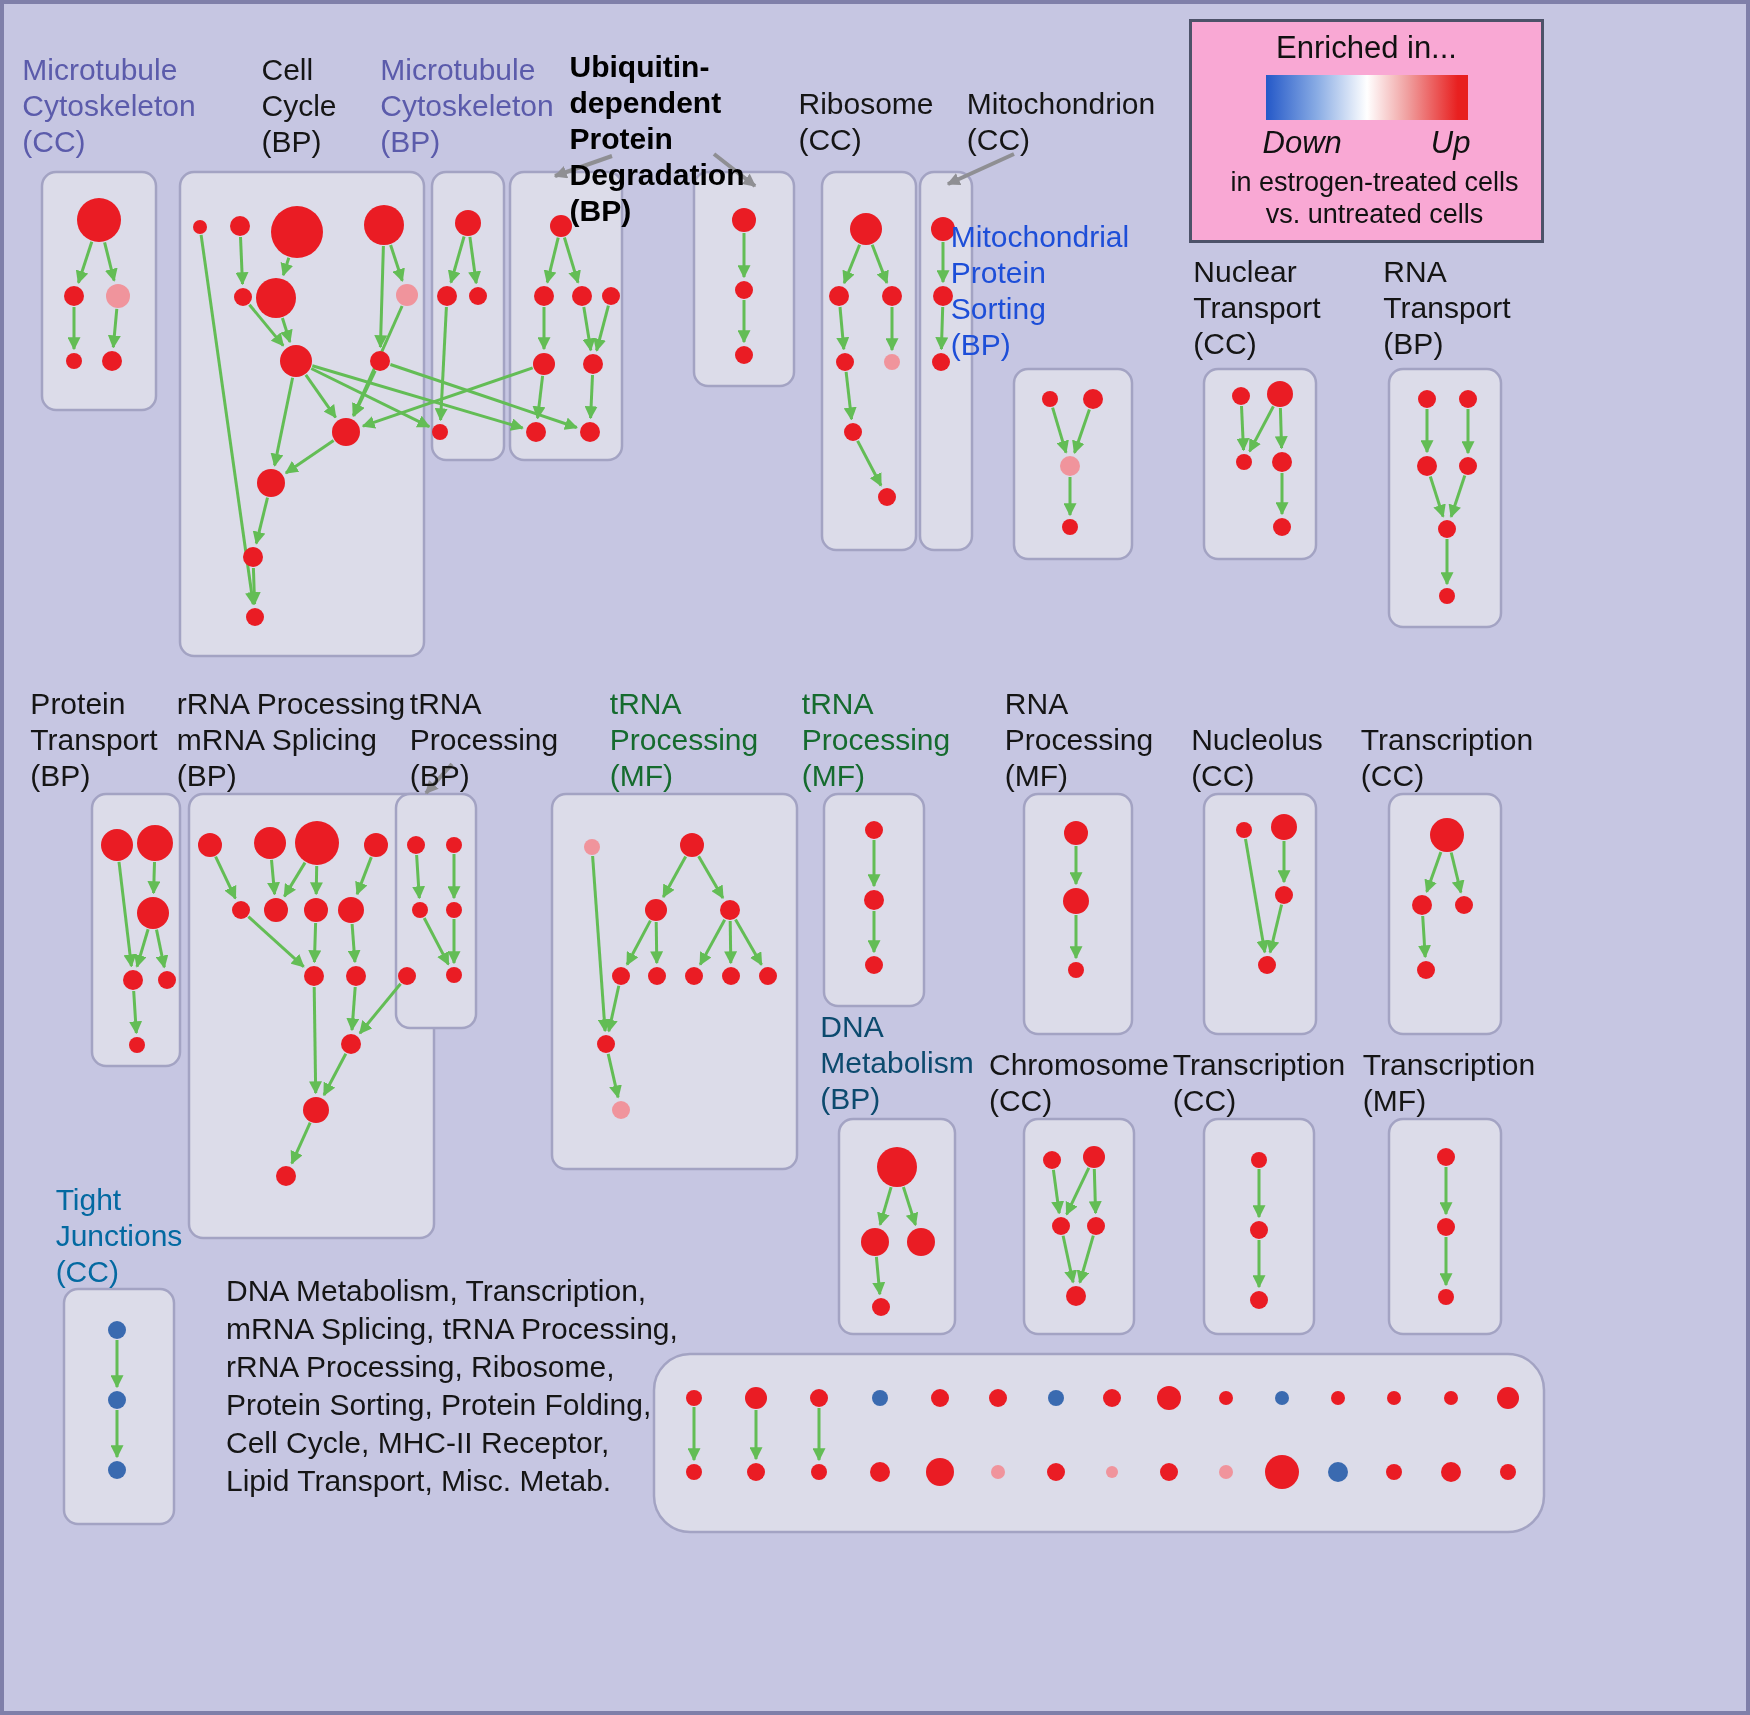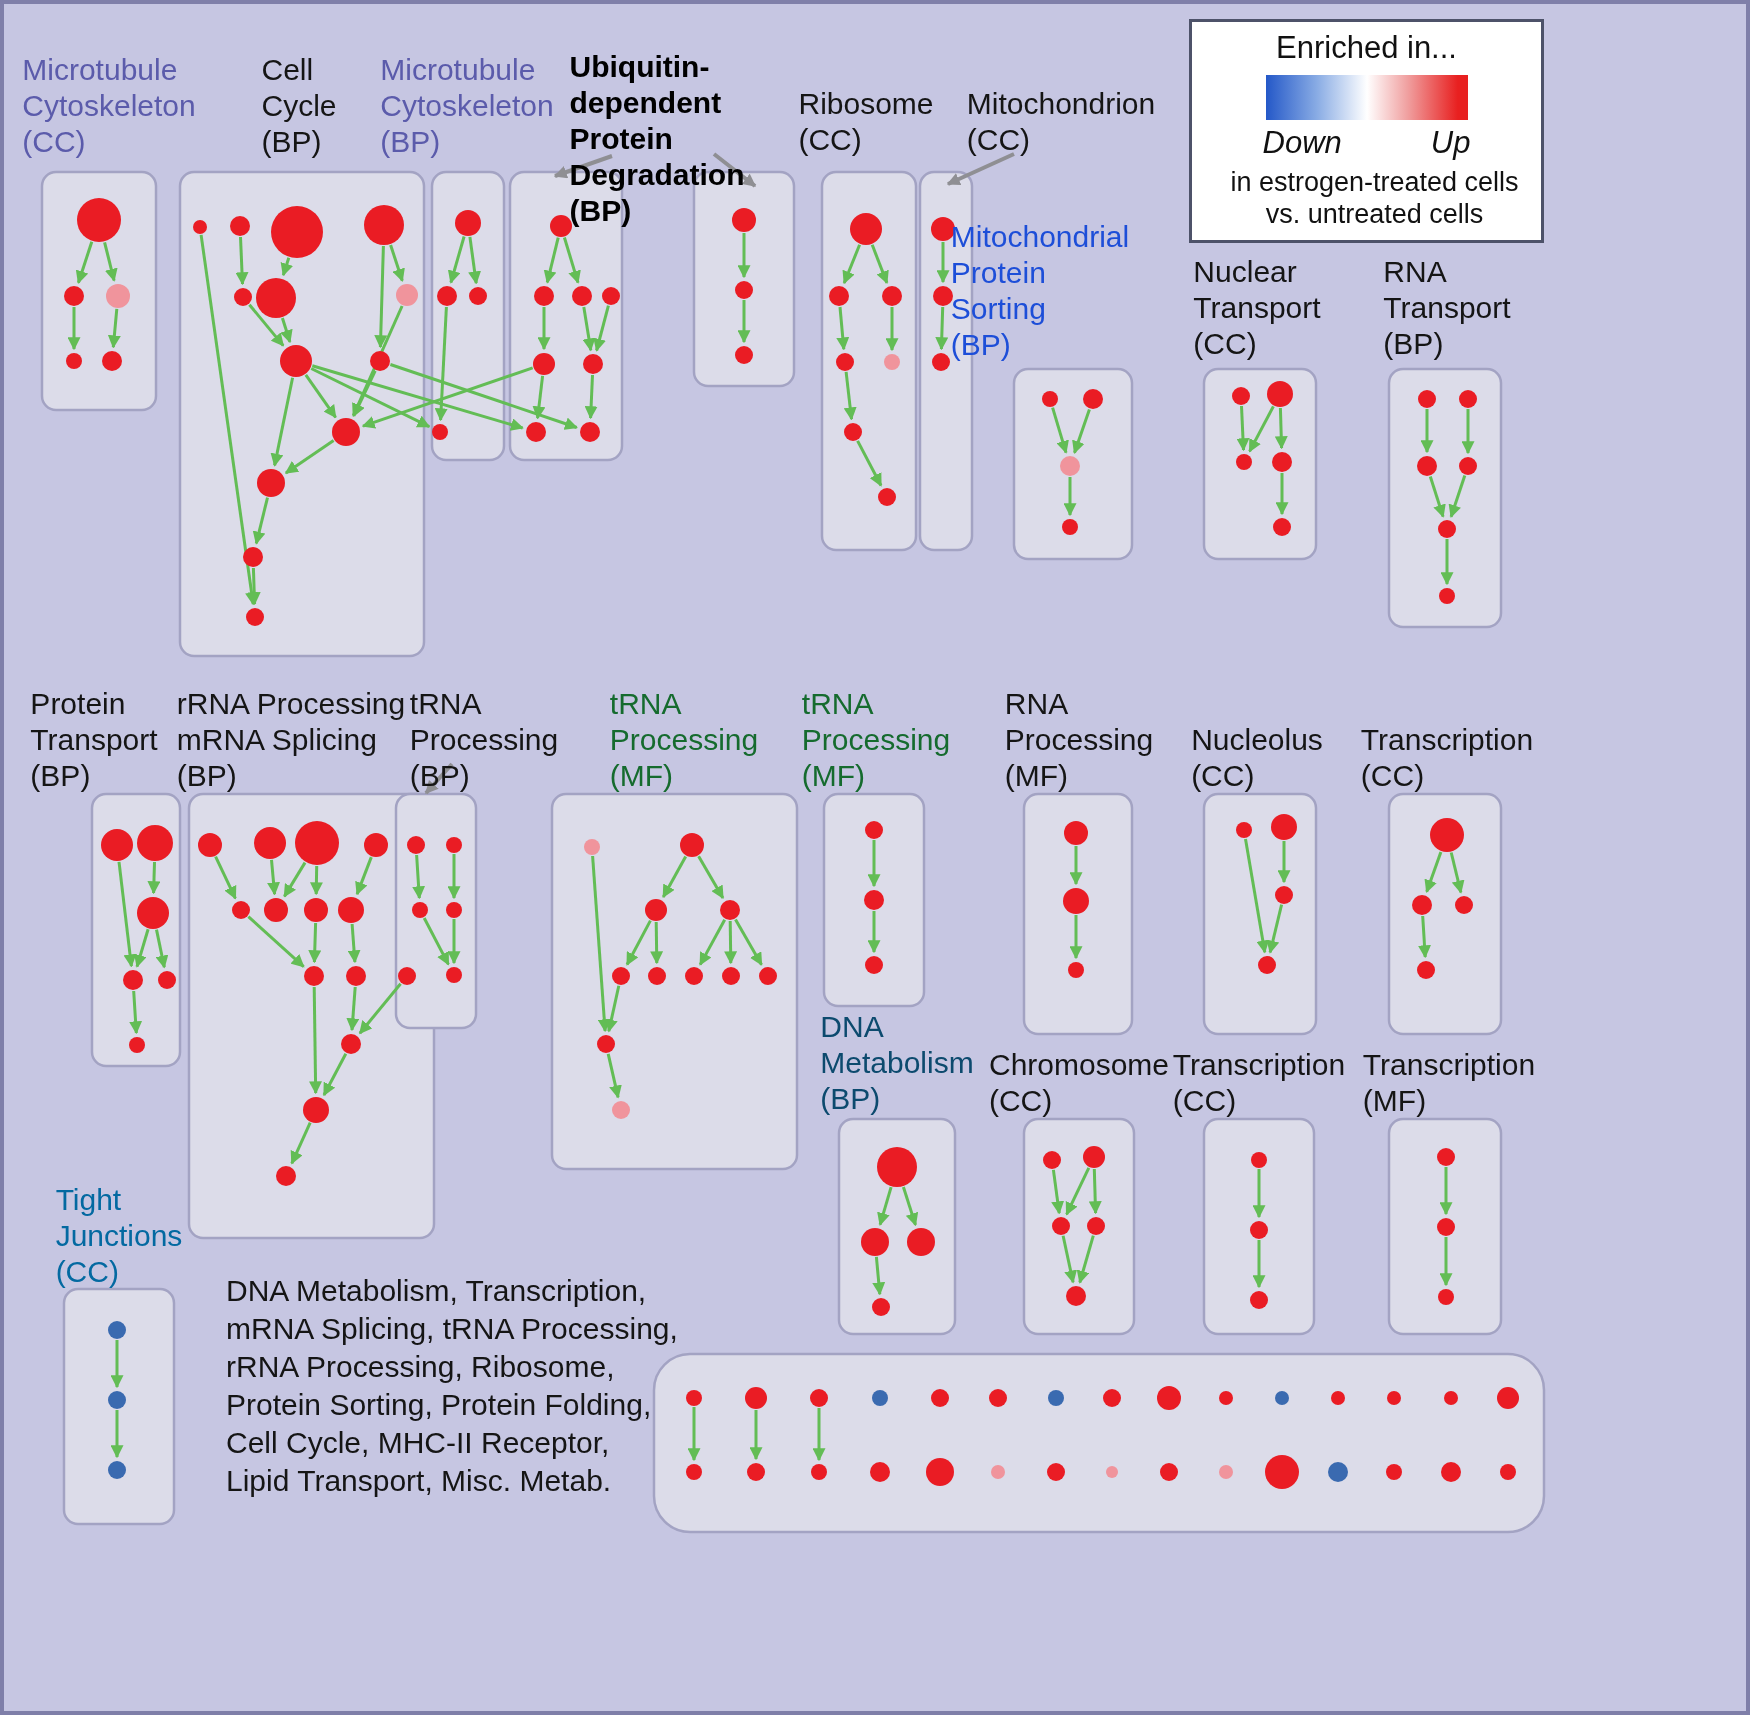--- a/index.html
+++ b/index.html
@@ -4,21 +4,21 @@
 <style>
   html,body{margin:0;padding:0;}
   body{background:#c6c6e2;font-family:"Liberation Sans","DejaVu Sans",sans-serif;}
   #figure{position:relative;width:1750px;height:1715px;background:#c6c6e2;
           border:4px solid #7f7fa9;box-sizing:border-box;overflow:hidden;}
   #diagram{position:absolute;left:0;top:0;}
   #labels{position:absolute;left:0;top:0;width:100%;height:100%;pointer-events:none;}
   .cluster-label{position:absolute;transform:translateX(-50%);
                  white-space:pre-line;font-size:30px;line-height:36px;color:#151515;}
   #legend{position:absolute;left:1185px;top:15px;width:355px;height:224px;
-          border:3px solid #4d5269;box-sizing:border-box;background:#ffffff;text-align:center;}
+          border:3px solid #4d5269;box-sizing:border-box;background:#f9a8d4;text-align:center;}
   .legend-title{font-size:31px;margin-top:8px;color:#111;}
   .legend-bar{width:202px;height:45px;margin:9px auto 0;}
   .legend-endpoints{width:208px;margin:5px auto 0;display:flex;justify-content:space-between;
                     font-size:31px;color:#111;font-style:italic;}
   .legend-sub{font-size:27px;line-height:32px;margin-top:5px;color:#111;padding-left:16px;}
   #misc-label{position:absolute;left:222px;top:1268px;font-size:30px;line-height:38px;
               white-space:pre-line;color:#151515;text-align:left;}
 </style>
 </head>
 <body>

